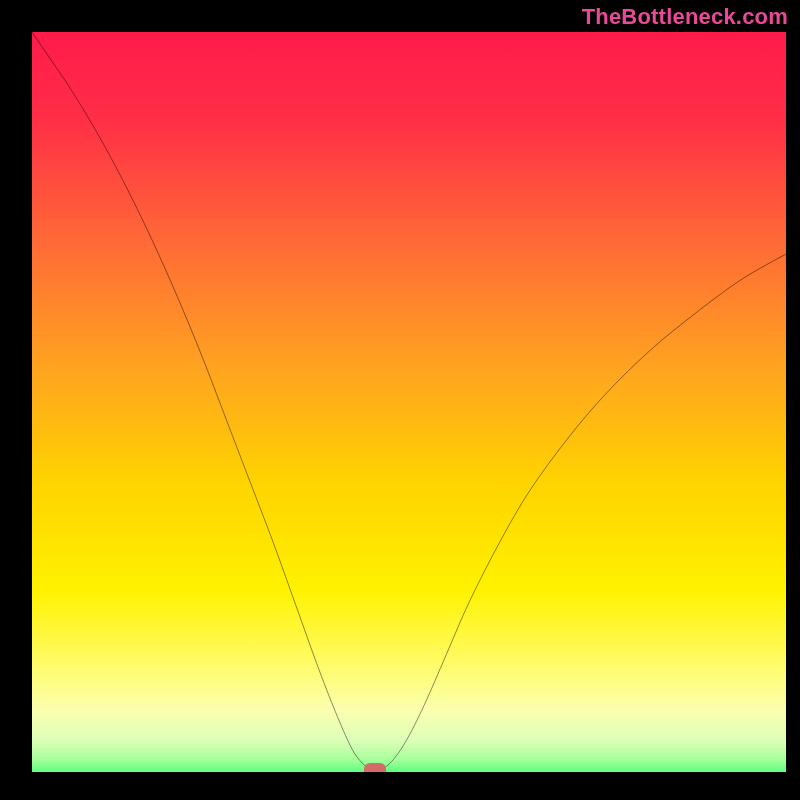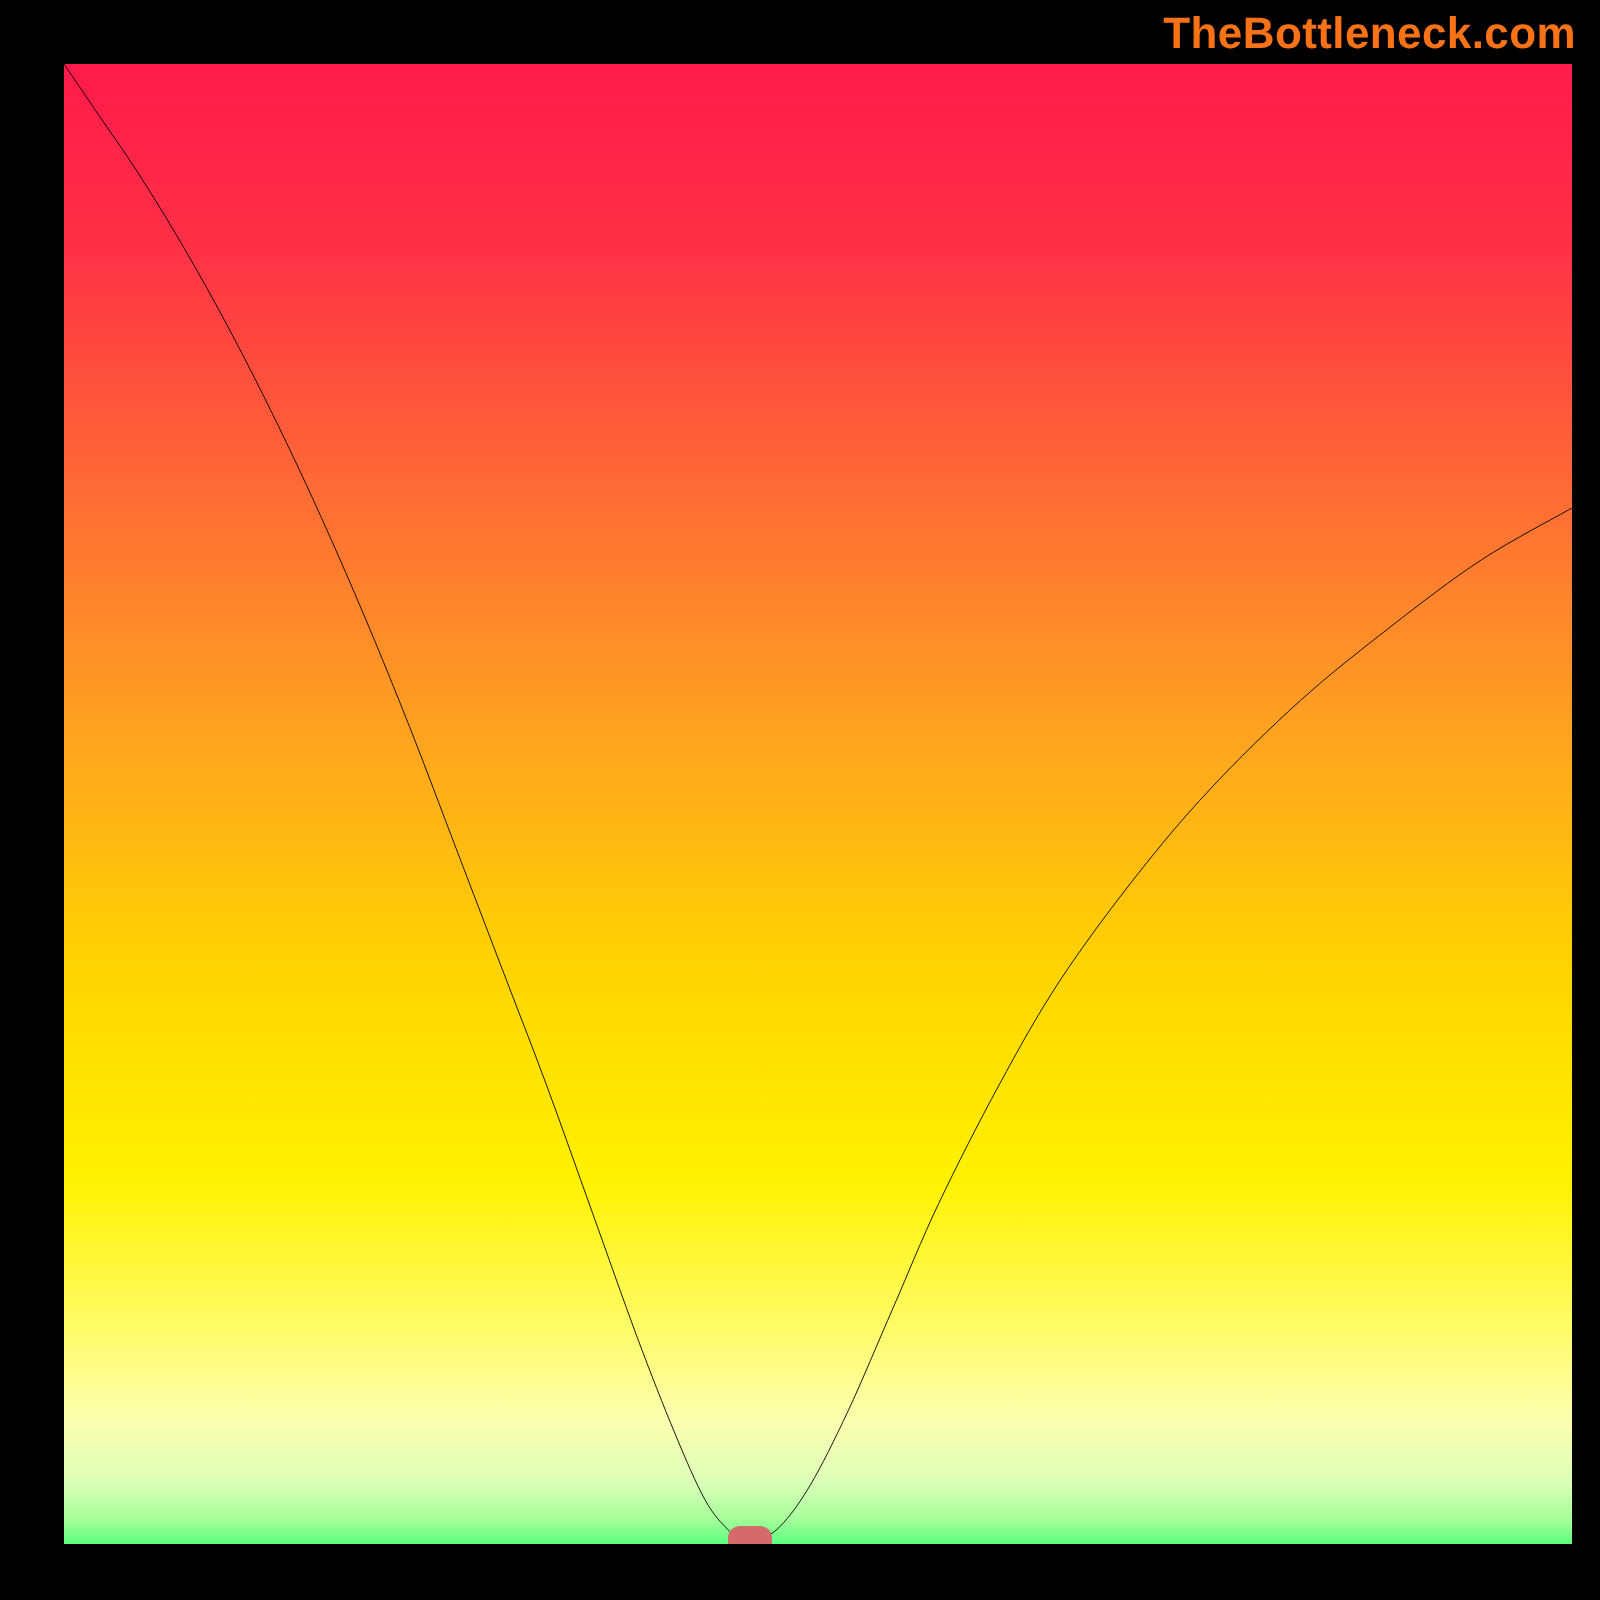--- a/index.html
+++ b/index.html
@@ -14,21 +14,21 @@
   .frame {
     position: relative;
     width: 800px;
     height: 800px;
     background: #000;
   }
   .watermark {
     position: absolute;
     top: 4px;
     right: 12px;
-    color: #f97316;
+    color: #ec4899;
     font-size: 22px;
     font-weight: 600;
     letter-spacing: 0.2px;
     z-index: 10;
   }
   .plot-area {
     position: absolute;
     left: 32px;
     top: 32px;
     width: 754px;

